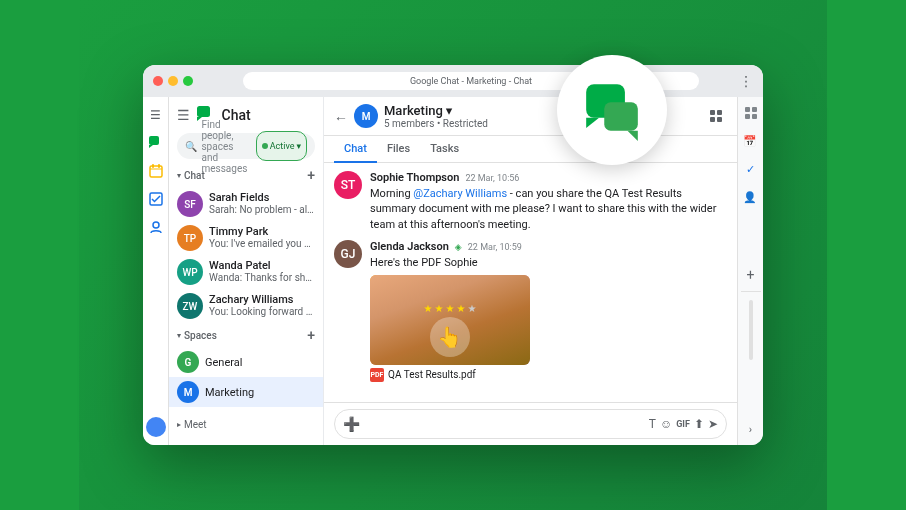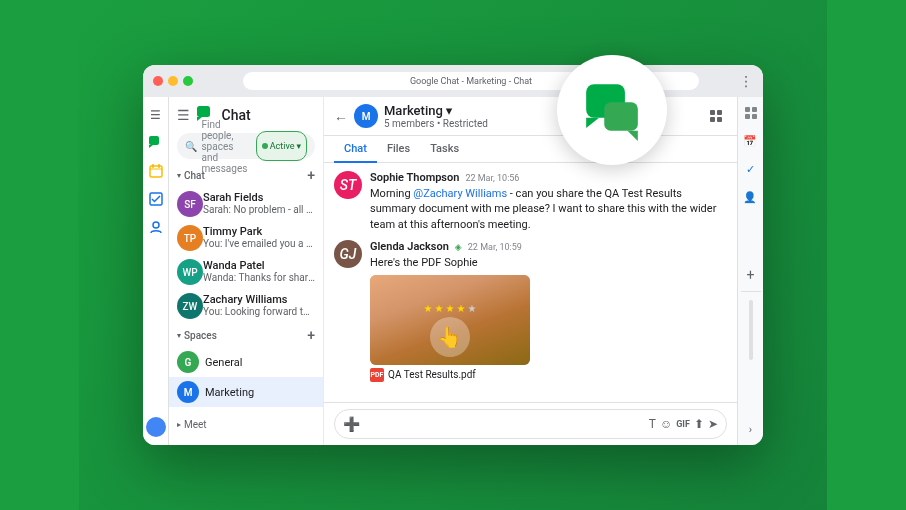--- a/index.html
+++ b/index.html
@@ -215,21 +215,21 @@
       color: #5f6368;
       font-size: 14px;
       cursor: pointer;
     }
     .chat-item {
       display: flex;
       align-items: flex-start;
       padding: 4px 8px;
       cursor: pointer;
       border-radius: 0;
-      gap: 0;
+      gap: 6px;
     }
     .chat-avatar {
       width: 26px;
       height: 26px;
       border-radius: 50%;
       flex-shrink: 0;
       display: flex;
       align-items: center;
       justify-content: center;
       font-size: 10px;
@@ -382,24 +382,23 @@
       align-items: flex-start;
     }
     .msg-avatar {
       width: 28px;
       height: 28px;
       border-radius: 50%;
       flex-shrink: 0;
       display: flex;
       align-items: center;
       justify-content: center;
-      font-size: 14px;
+      font-size: 12px;
       font-weight: 500;
       color: white;
-      font-style: italic;
     }
     .msg-body {
       flex: 1;
     }
     .msg-header {
       display: flex;
       align-items: baseline;
       gap: 6px;
       margin-bottom: 2px;
     }

